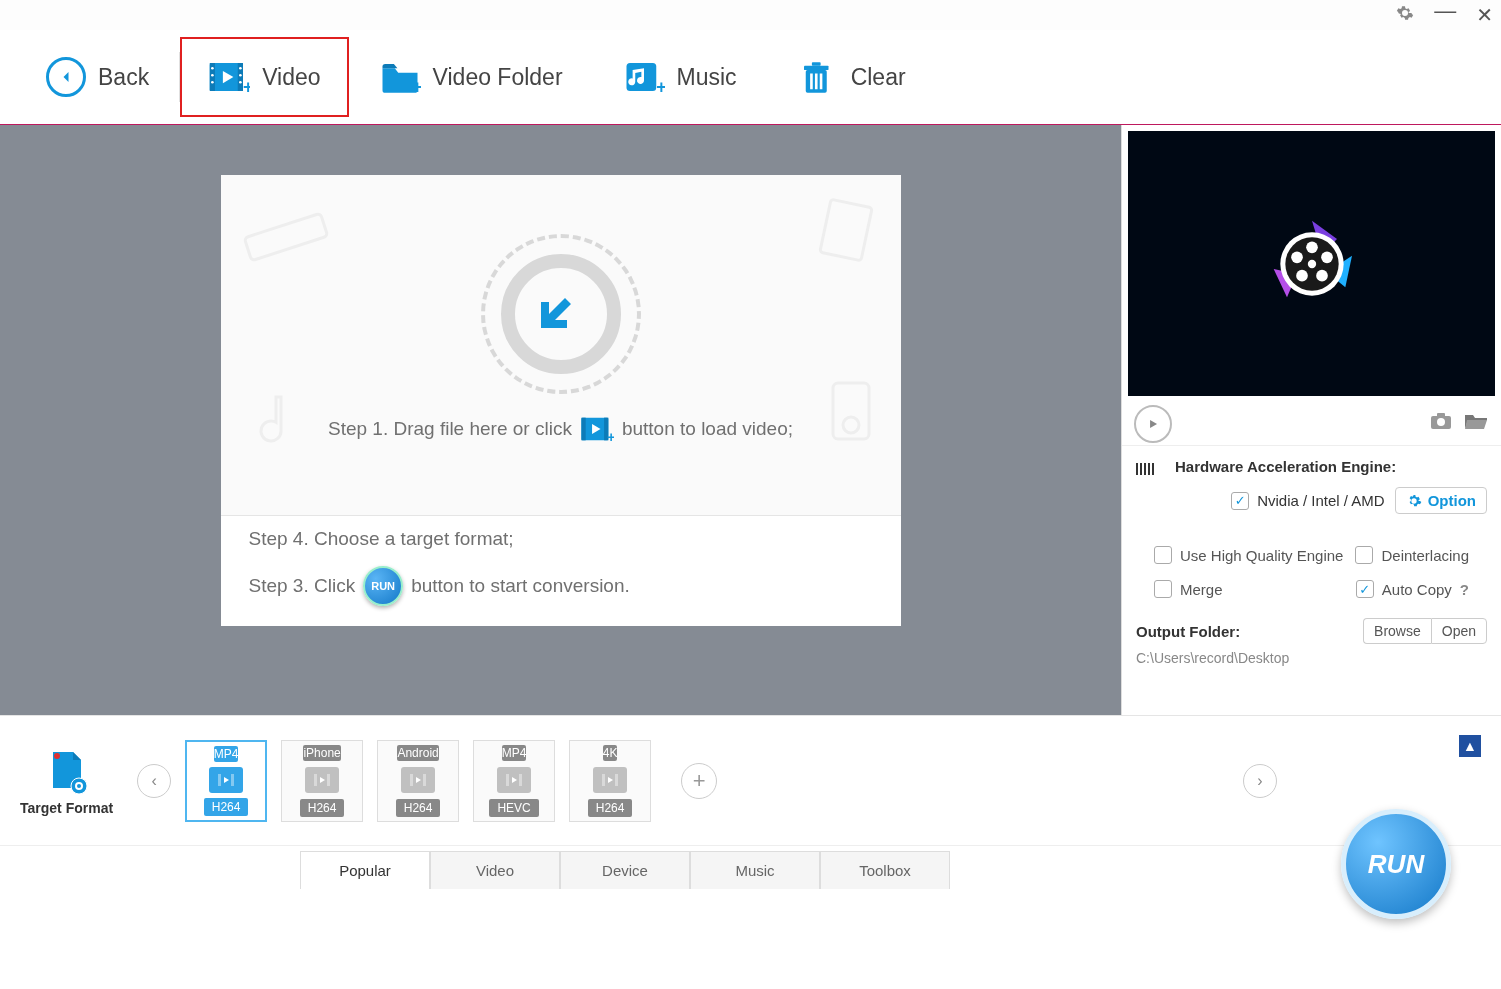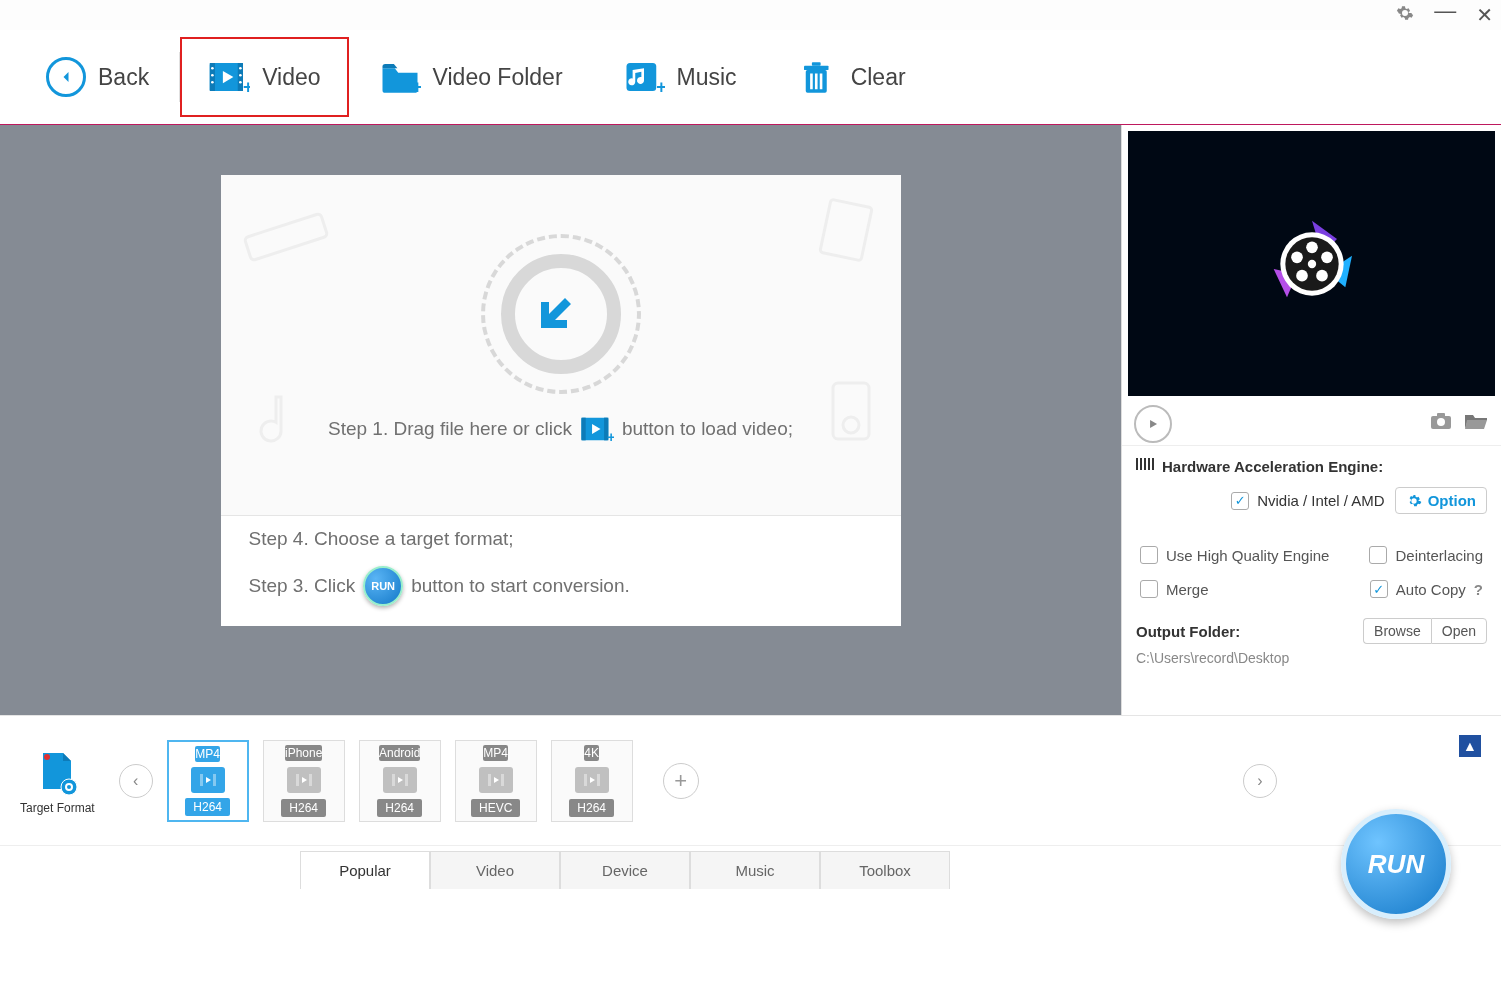--- a/index.html
+++ b/index.html
@@ -36,43 +36,43 @@
 
 .right-panel { width: 380px; background: #fff; display: flex; flex-direction: column; border-left: 1px solid #ddd; }
 .preview { height: 265px; background: #000814; margin: 6px; display: flex; align-items: center; justify-content: center; position: relative; }
 .reel-logo { width: 100px; height: 100px; }
 .preview-controls { height: 44px; display: flex; align-items: center; padding: 0 12px; gap: 10px; border-bottom: 1px solid #eee; }
 .play-btn { width: 38px; height: 38px; border: 2px solid #bbb; border-radius: 50%; display: flex; align-items: center; justify-content: center; color: #888; cursor: pointer; }
 .pc-spacer { flex: 1; }
 .pc-icon { color: #999; font-size: 20px; cursor: pointer; }
 
 .hw-section { padding: 12px 14px; font-size: 15px; color: #333; }
-.hw-title { display: flex; align-items: flex-start; gap: 8px; font-weight: bold; margin-bottom: 12px; }
+.hw-title { display: flex; align-items: flex-end; gap: 21px; font-weight: bold; margin-bottom: 12px; }
 .chip-icon { width: 18px; height: 12px; background: repeating-linear-gradient(90deg,#333 0 2px,transparent 2px 4px); }
 .hw-row { display: flex; align-items: center; justify-content: flex-end; gap: 10px; margin-bottom: 12px; }
 .opt-btn { border: 1px solid #ccc; border-radius: 4px; padding: 4px 10px; display: flex; align-items: center; gap: 6px; cursor: pointer; color: #1296db; font-weight: bold; background: #fff; }
-.checkbox-row { display: flex; justify-content: space-between; padding: 8px 18px; font-size: 15px; color: #555; }
+.checkbox-row { display: flex; justify-content: space-between; padding: 8px 32px; font-size: 15px; color: #555; }
 .cb { display: flex; align-items: center; gap: 8px; cursor: pointer; }
 .cb-box { width: 18px; height: 18px; border: 1px solid #aaa; border-radius: 3px; background: #fff; display: flex; align-items: center; justify-content: center; font-size: 13px; color: #1296db; }
 
 .output-section { padding: 12px 14px; font-size: 15px; color: #333; }
 .out-title-row { display: flex; align-items: center; justify-content: space-between; margin-bottom: 6px; }
 .out-title { font-weight: bold; }
 .out-btns { display: flex; gap: 0; }
 .out-btn { border: 1px solid #ccc; padding: 4px 10px; background: #fff; cursor: pointer; font-size: 14px; color: #555; }
 .out-btn:first-child { border-radius: 4px 0 0 4px; border-right: none; }
 .out-btn:last-child { border-radius: 0 4px 4px 0; }
 .out-path { color: #888; font-size: 14px; }
 
 
 .bottom-area { height: 274px; background: #fff; position: relative; border-top: 1px solid #e5e5e5; }
 .format-row { height: 130px; display: flex; align-items: center; padding: 14px 20px; gap: 14px; border-bottom: 1px solid #eee; }
 .tf-block { display: flex; flex-direction: column; align-items: center; gap: 6px; margin-right: 10px; }
 .tf-icon { width: 48px; height: 48px; position: relative; }
-.tf-label { font-size: 12px; font-weight: normal; color: #333; }
+.tf-label { font-size: 14px; font-weight: bold; color: #333; }
 .nav-circle { width: 34px; height: 34px; border: 1px solid #ccc; border-radius: 50%; display: flex; align-items: center; justify-content: center; color: #888; cursor: pointer; background: #fff; }
 .format-card { width: 82px; height: 82px; border: 1px solid #ddd; background: #fafafa; display: flex; flex-direction: column; align-items: center; justify-content: space-between; padding: 4px 0; cursor: pointer; font-size: 12px; color: #888; }
 .format-card.active { border: 2px solid #4fb6f0; background: #fff; }
 .format-card.active .fc-top, .format-card.active .fc-bot { background: #33a5e8; color: #fff; }
 .fc-top { background: #888; color: #fff; padding: 1px 0; border-radius: 2px; font-size: 12px; }
 .fc-mid { width: 34px; height: 26px; background: #c0c0c0; border-radius: 3px; display: flex; align-items: center; justify-content: center; color: #fff; }
 .format-card.active .fc-mid { background: #33a5e8; }
 .fc-bot { background: #888; color: #fff; padding: 2px 8px; border-radius: 2px; font-size: 12px; }
 .add-circle { width: 36px; height: 36px; border: 1px solid #ccc; border-radius: 50%; display: flex; align-items: center; justify-content: center; color: #999; font-size: 22px; cursor: pointer; margin-left: 16px; }
 

